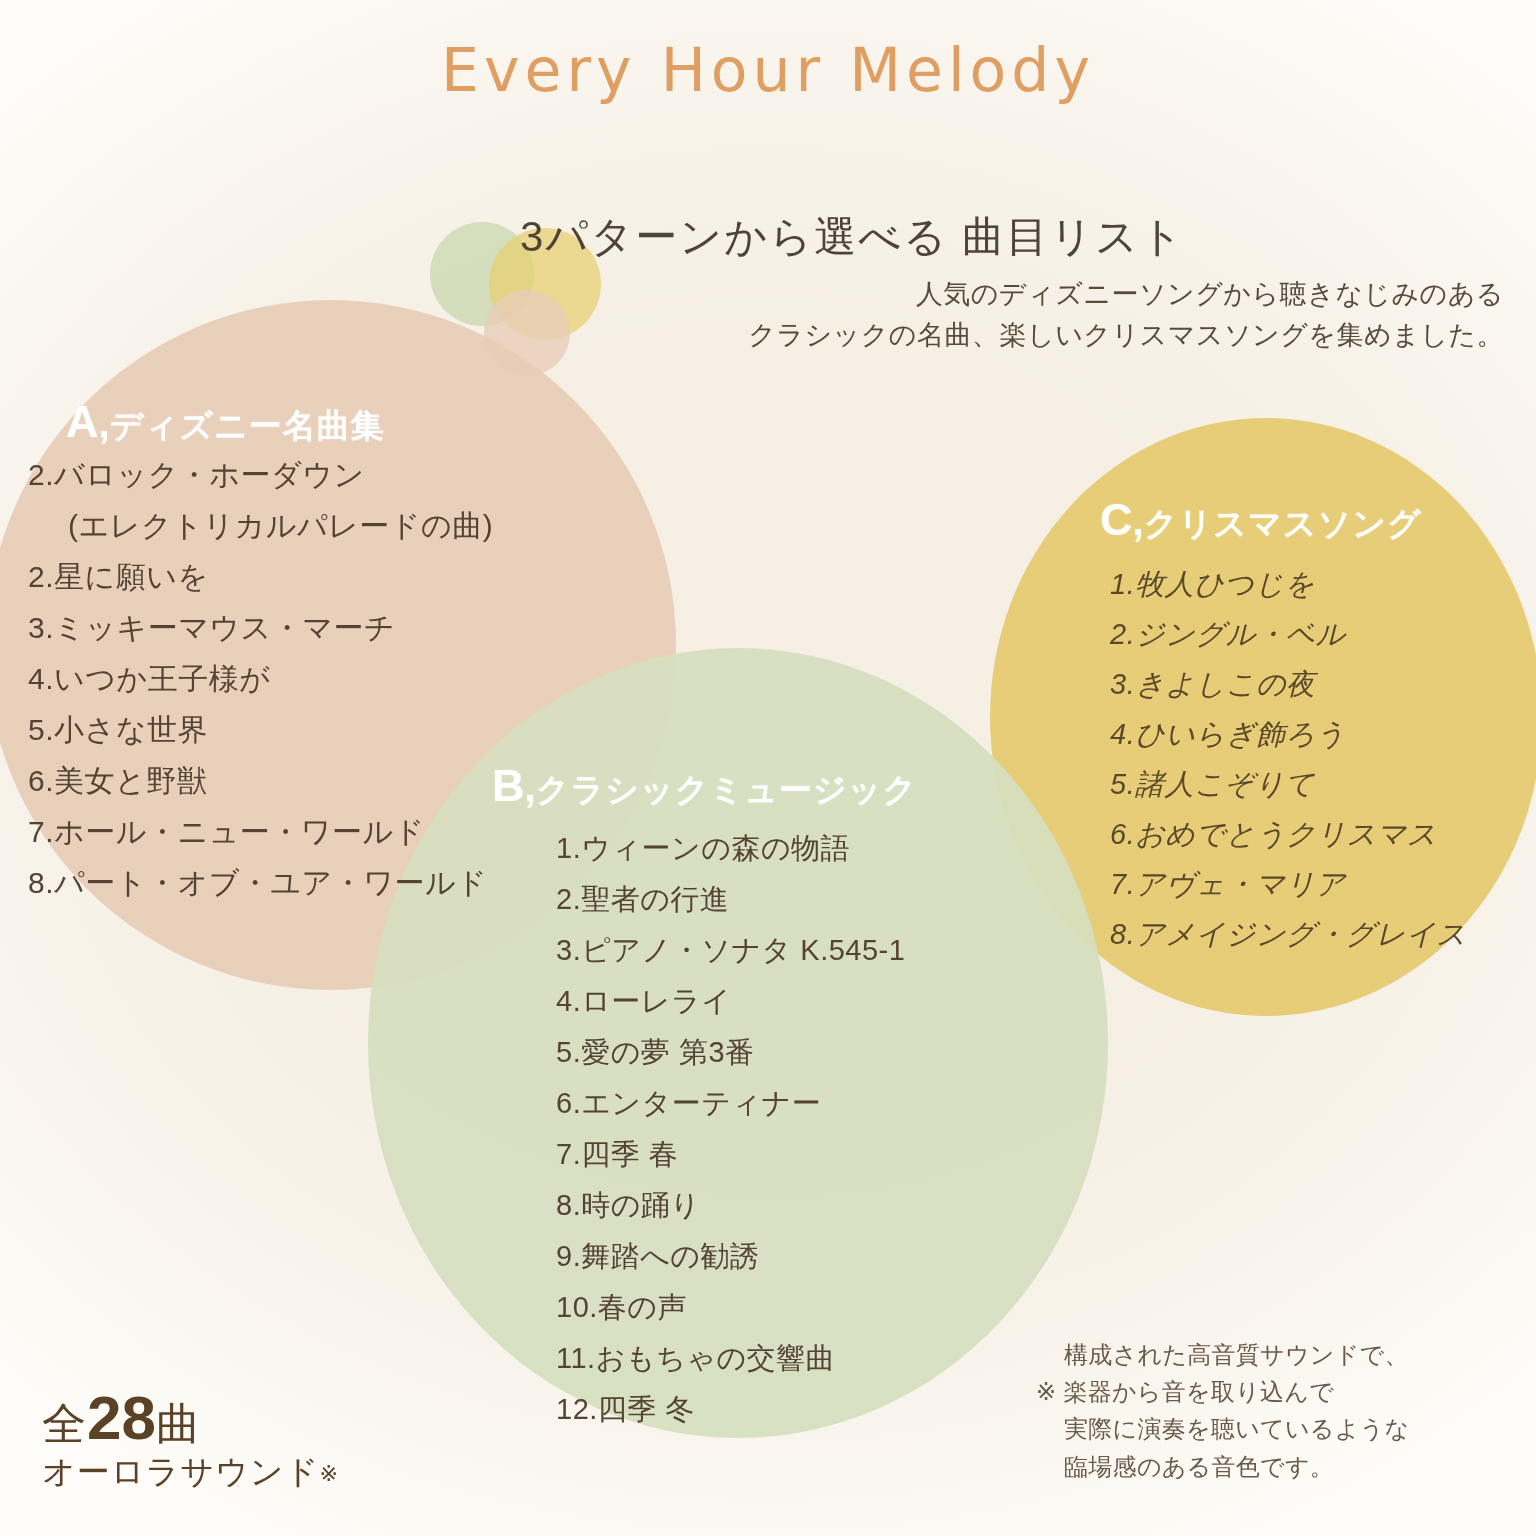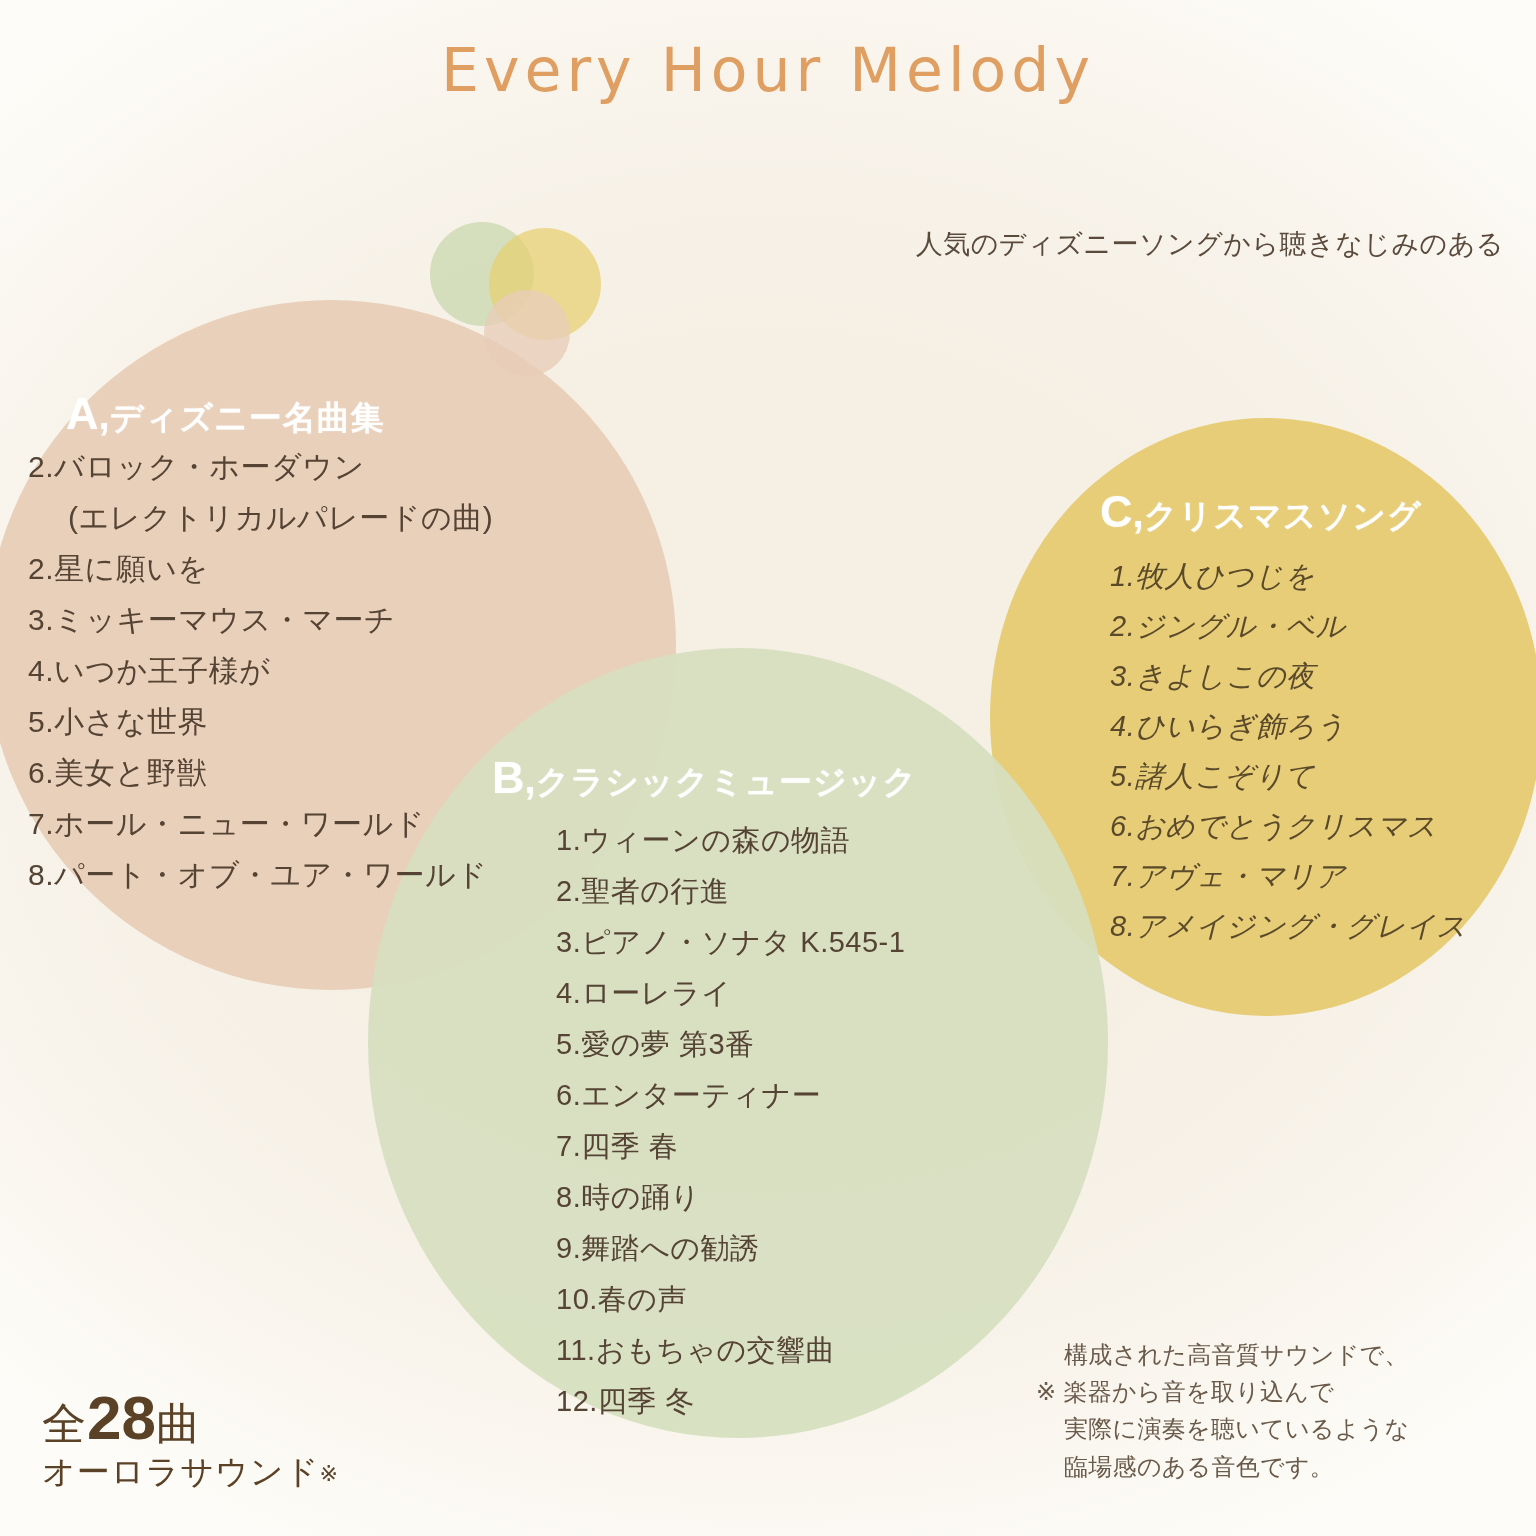--- a/index.html
+++ b/index.html
@@ -50,21 +50,21 @@
   #intro-heading{
     font-size:42px;color:#4e4438;letter-spacing:2px;margin:0;line-height:1.2;
   }
   #intro-lines{margin:12px 0 0 0;}
   .intro-line{
     font-size:27px;color:#5a4a3c;line-height:1.5;letter-spacing:0.5px;
     text-align:right;padding-right:6px;
   }
 
   
-  .group{position:absolute;}
+  .group{position:absolute;margin-top:8px;}
   .group-head{
     color:#ffffff;font-weight:bold;white-space:nowrap;
     text-shadow:0 0 2px rgba(255,255,255,0.35);
   }
   .group-head .letter{font-size:45px;letter-spacing:0px;}
   .group-head .comma{font-size:40px;}
   .group-head .name{font-size:33px;letter-spacing:1px;}
   .track{
     color:#554334;white-space:nowrap;letter-spacing:0.5px;
   }
@@ -108,22 +108,24 @@
 
   <div class="dot" id="dot-green"></div>
   <div class="dot" id="dot-yellow"></div>
   <div class="dot" id="dot-pink"></div>
 
   <div id="header">
     <h1 id="page-title">Every Hour Melody</h1>
   </div>
 
   <div id="intro">
+    <div id="intro-heading">3パターンから選べる 曲目リスト</div>
     <div id="intro-lines">
       <div class="intro-line">人気のディズニーソングから聴きなじみのある</div>
+      <div class="intro-line">クラシックの名曲、楽しいクリスマスソングを集めました。</div>
     </div>
   </div>
 
   <div class="group" id="group-a">
     <div class="group-head">
       <span class="letter">A</span><span class="comma">,</span><span class="name">ディズニー名曲集</span>
     </div>
     <div class="tracks">
       <div class="track">2.バロック・ホーダウン</div>
       <div class="track sub">(エレクトリカルパレードの曲)</div>

